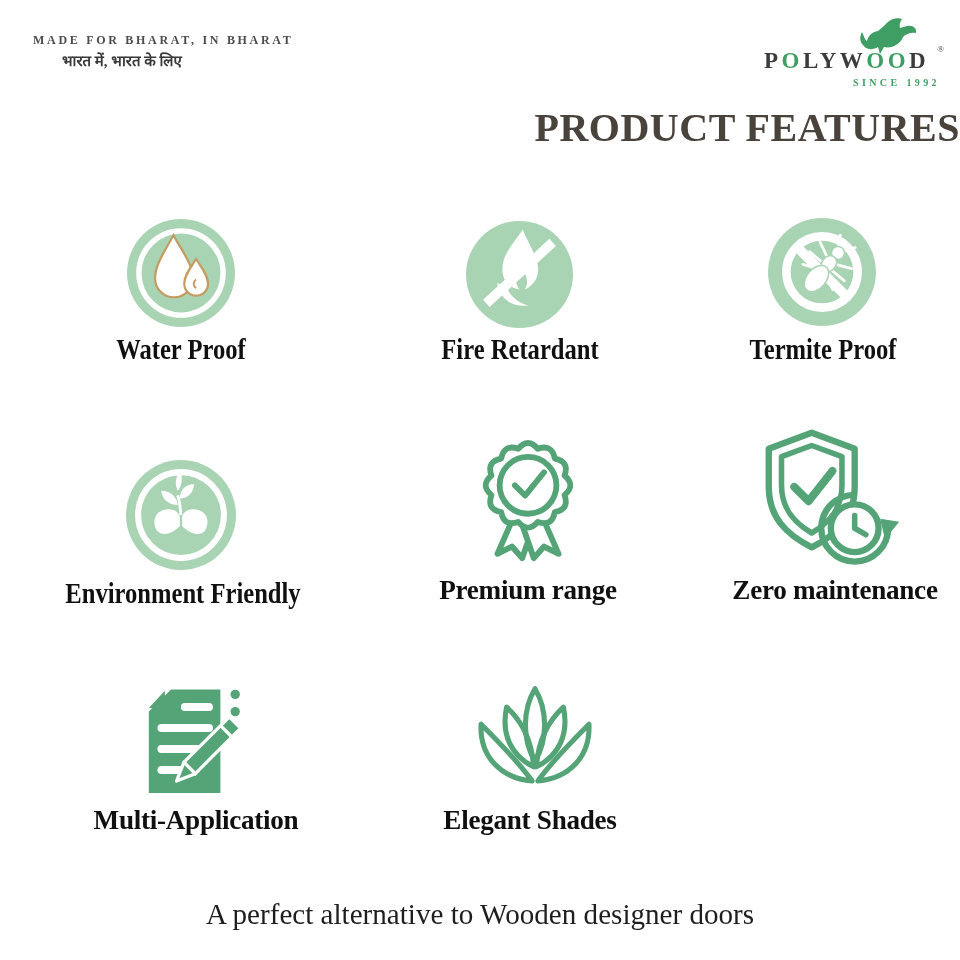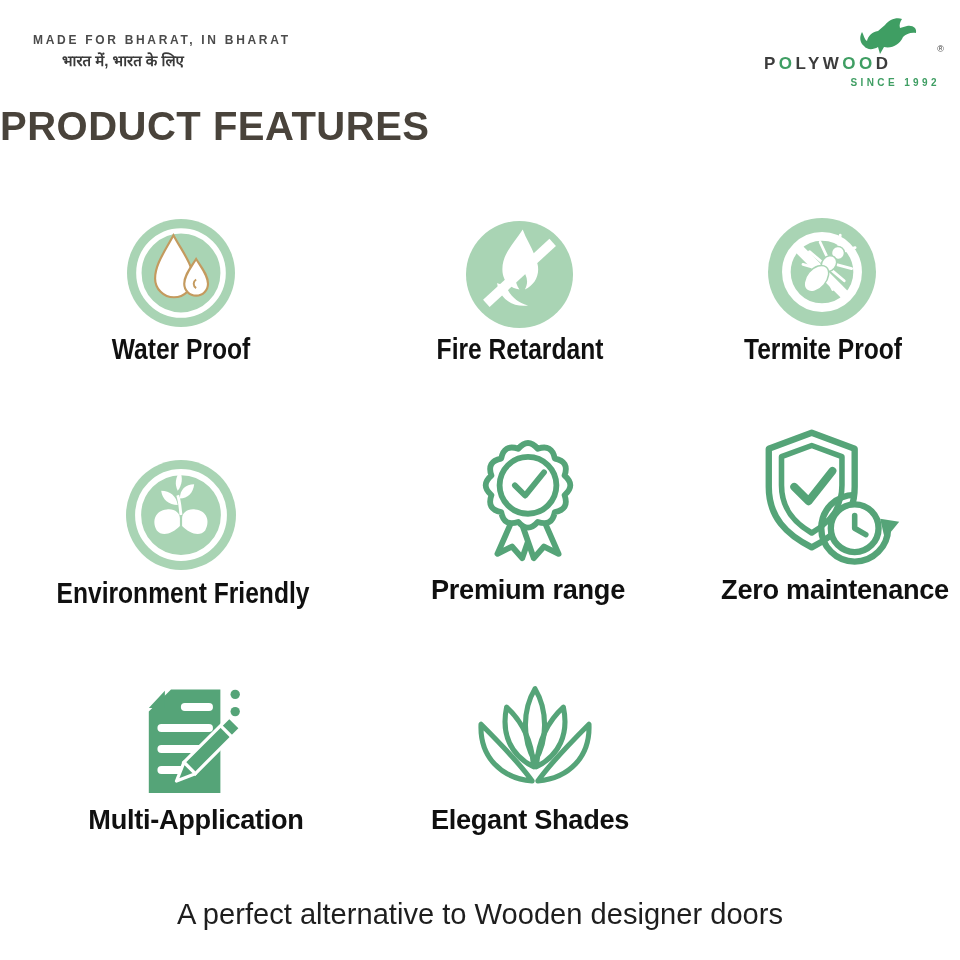--- a/index.html
+++ b/index.html
@@ -1,34 +1,34 @@
 <!DOCTYPE html>
 <html><head>
 <meta charset="utf-8">
 <style>
   html,body{margin:0;padding:0;background:#ffffff;}
   .page{position:relative;width:960px;height:960px;background:#fff;overflow:hidden;
-        font-family:Liberation Sans, sans-serif;}
+        font-family:Liberation Serif, serif;}
 
   
   .made-for{position:absolute;left:33px;top:33px;font-size:12px;font-weight:700;
             letter-spacing:2.7px;color:#4b4b4b;white-space:nowrap;}
   .hindi{position:absolute;left:62px;top:50px;font-size:15px;font-weight:600;color:#3a3a3a;white-space:nowrap;}
 
   .logo{position:absolute;right:20px;top:20px;width:176px;height:68px;}
-  .logo-word{position:absolute;left:0;bottom:14px;font-size:17px;font-weight:700;
+  .logo-word{position:absolute;left:0;bottom:14px;font-size:23px;font-weight:700;
              letter-spacing:3.5px;color:#3c3c3c;white-space:nowrap;}
   .o-green{color:#3f9e63;}
   .logo-reg{position:absolute;right:-4px;top:24px;font-size:9px;color:#3c3c3c;}
   .logo-since{position:absolute;right:0px;bottom:0px;font-size:10px;letter-spacing:3.4px;
               color:#3f9e63;font-weight:600;white-space:nowrap;}
   .logo-horse{position:absolute;right:20px;top:-4px;width:62px;height:40px;}
 
   
-  .title{position:absolute;left:0;right:0;top:104px;text-align:left;font-size:40px;
+  .title{position:absolute;left:0;right:0;top:104px;text-align:right;font-size:40px;
          font-weight:900;color:#49433b;letter-spacing:0.5px;}
 
   
   .icon{position:absolute;}
   .lbl{position:absolute;width:320px;text-align:center;color:#101010;white-space:nowrap;line-height:1.1;}
   .cond{font-size:30px;font-weight:600;transform:scaleX(0.82);}
   .geo{font-size:28px;font-weight:700;transform:scaleX(0.97);letter-spacing:-0.3px;}
 
   .tagline{position:absolute;left:0;right:0;top:897px;text-align:center;font-size:30px;
            font-weight:400;color:#1e1e1e;transform:scaleX(0.97);}

